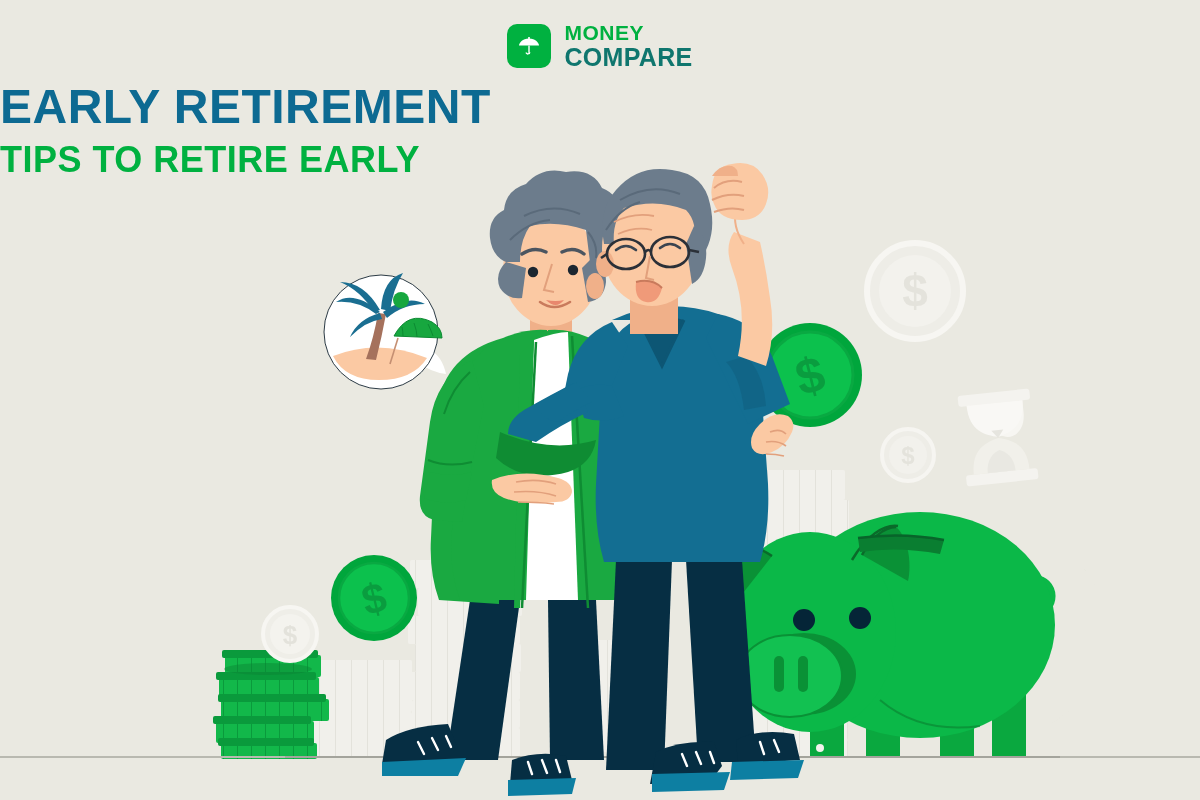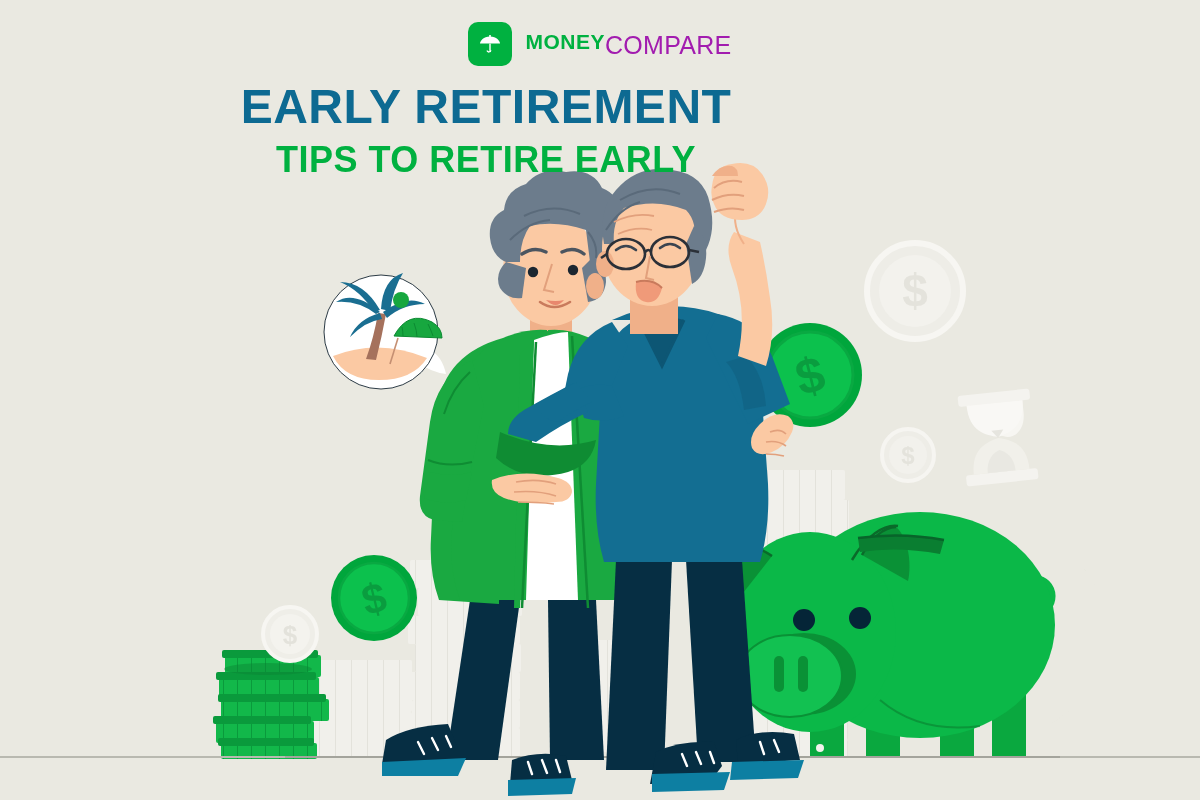--- a/index.html
+++ b/index.html
@@ -31,42 +31,42 @@
     width: 44px;
     height: 44px;
     border-radius: 10px;
     background: #00b140;
     display: flex;
     align-items: center;
     justify-content: center;
   }
   #brand-words {
     display: flex;
+    flex-direction: column;
     line-height: 1;
   }
   .brand-line-1 {
     font-size: 21px;
     font-weight: bold;
     letter-spacing: 0.5px;
     color: #00b140;
   }
   .brand-line-2 {
     font-size: 25px;
-    font-weight: normal;
+    font-weight: bold;
     letter-spacing: 0.3px;
-    color: #a21caf;
+    color: #0f766e;
     margin-top: 2px;
   }
 
   #headline {
     position: absolute;
     top: 82px;
     left: 0;
     width: 972px;
-    text-align: center;
   }
   .title-main {
     font-size: 48px;
     font-weight: bold;
     letter-spacing: 0.5px;
     color: #0d6a92;
     line-height: 1.05;
   }
   .title-sub {
     font-size: 36px;

